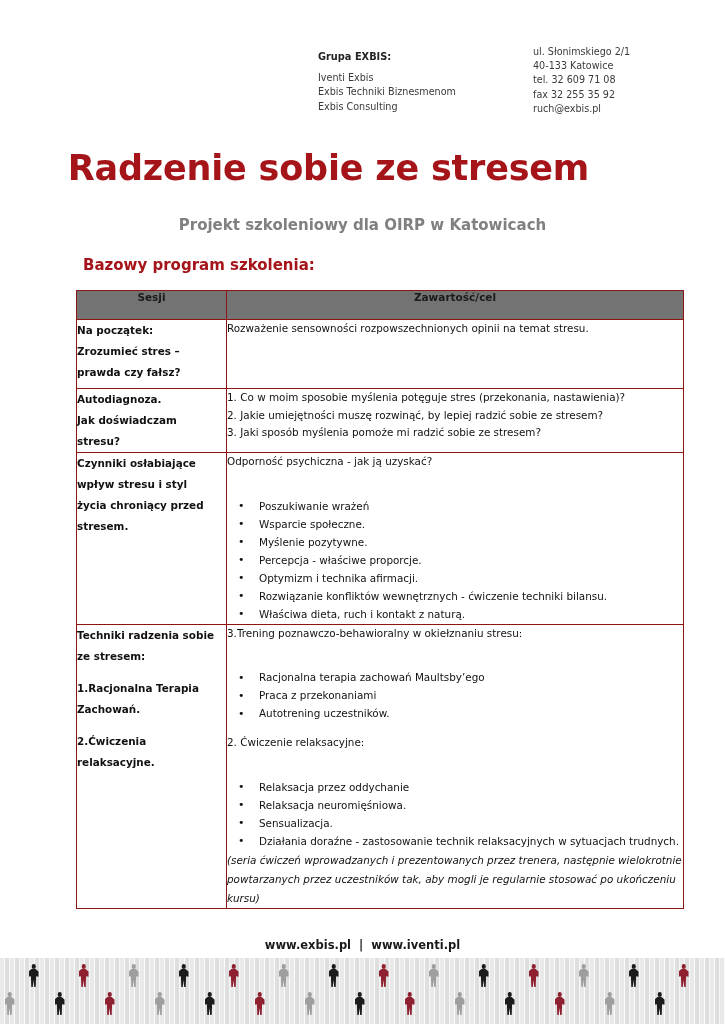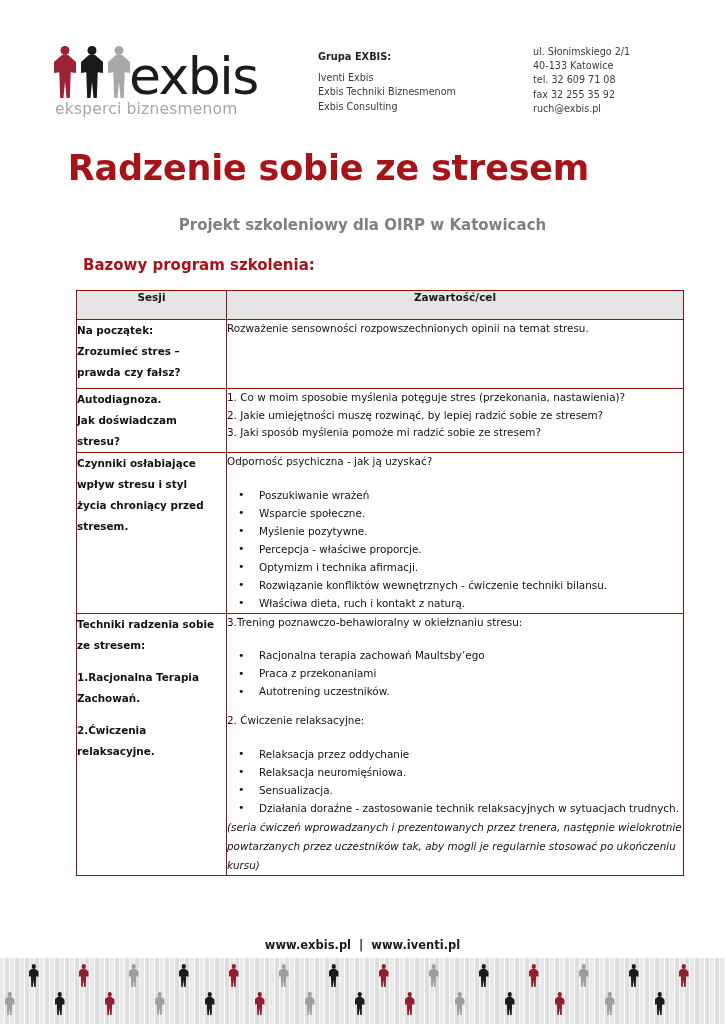--- a/index.html
+++ b/index.html
@@ -173,21 +173,21 @@
   }
   .program-table td, .program-table th {
     border: 1.6px solid #8c1414;
     vertical-align: top;
     padding: 0;
   }
   .col-sesji { width: 150px; }
   .col-tresc { width: 457px; }
 
   .th-cell {
-    background: #e5e5e5;
+    background: #737373;
     text-align: center;
     font-size: 10.5px;
     font-weight: bold;
     color: #1a1a1a;
     height: 28px;
     vertical-align: middle;
   }
 
   .sesja-cell {
     padding: 8px 6px 10px 8px;
@@ -200,21 +200,21 @@
 
   .content-cell {
     padding: 8px 10px 10px 10px;
     font-size: 10.4px;
     line-height: 17.5px;
     color: #111;
   }
   .content-cell p { margin: 0; }
   .content-cell .spacer { height: 11px; }
   .content-cell ul {
-    margin: 5px 0 0 0;
+    margin: 16px 0 0 0;
     padding-left: 32px;
     list-style: none;
   }
   .content-cell ul li {
     position: relative;
     line-height: 17.5px;
     padding-left: 0;
     margin-bottom: 0.5px;
   }
   .content-cell ul li::before {
@@ -302,40 +302,20 @@
   }
   .sf-red .h, .sf-red .b { background: #8f2030; }
   .sf-black .h, .sf-black .b { background: #1c1c1c; }
   .sf-gray .h, .sf-gray .b { background: #9e9e9e; }
 </style>
 </head>
 <body>
 
 <div class="header">
 
-  <div class="logo-block">
-    <div class="logo-row">
-      <div class="figures">
-        <div class="fig fig-red">
-          <span class="head"></span>
-          <span class="body"></span>
-        </div>
-        <div class="fig fig-black">
-          <span class="head"></span>
-          <span class="body"></span>
-        </div>
-        <div class="fig fig-gray">
-          <span class="head"></span>
-          <span class="body"></span>
-        </div>
-      </div>
-      <div class="logo-word">exbis</div>
-    </div>
-    <div class="logo-tagline">eksperci biznesmenom</div>
-  </div>
 
   <div class="group-block">
     <div class="group-title">Grupa EXBIS:</div>
     <div class="group-line">Iventi Exbis</div>
     <div class="group-line">Exbis Techniki Biznesmenom</div>
     <div class="group-line">Exbis Consulting</div>
   </div>
 
   <div class="address-block">
     <div class="address-line">ul. Słonimskiego 2/1</div>

